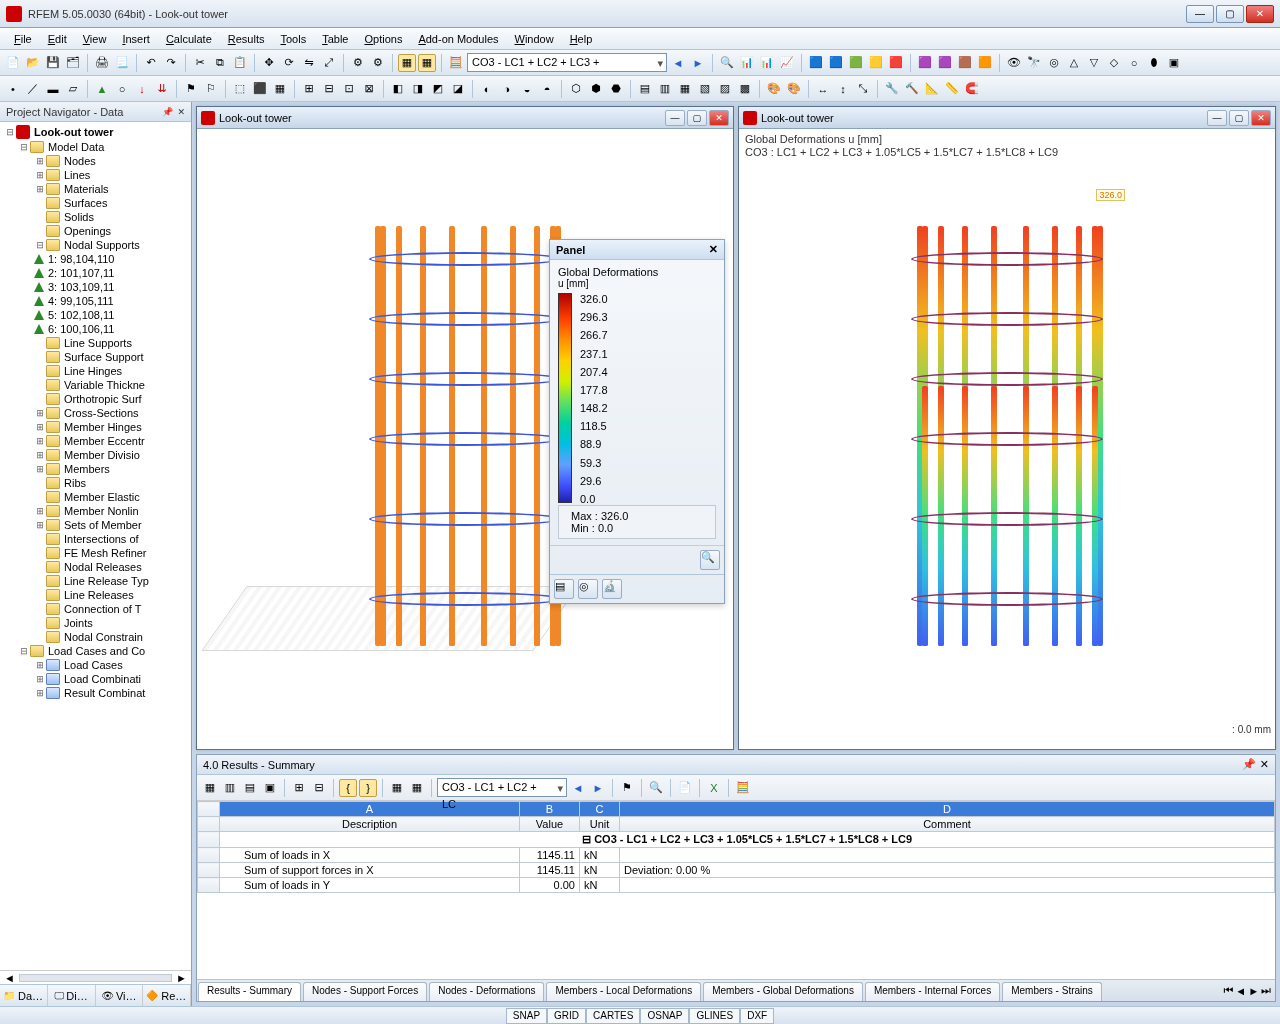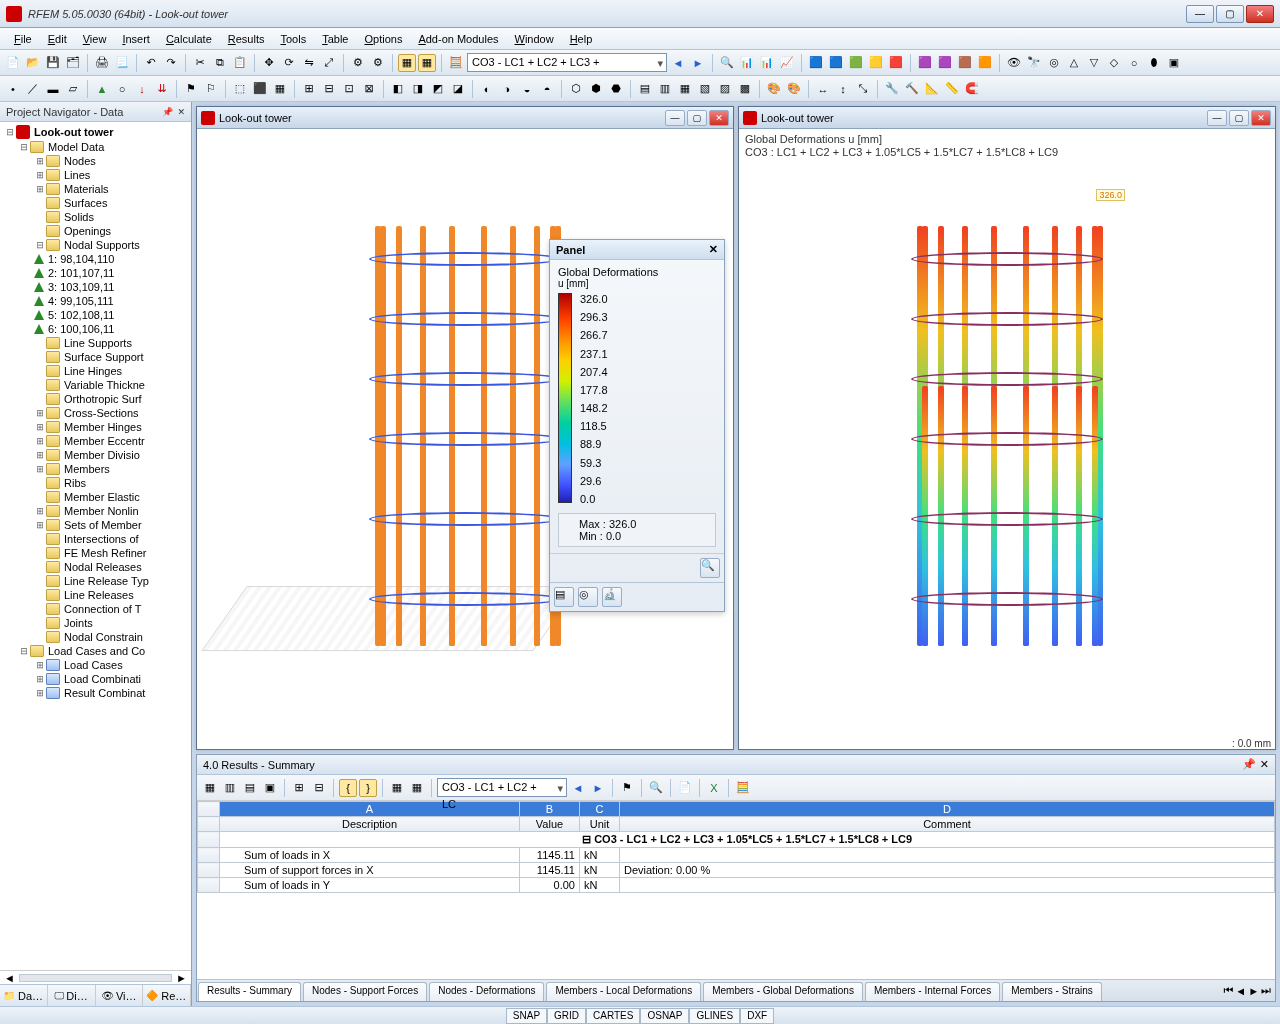--- a/index.html
+++ b/index.html
@@ -1,20 +1,20 @@
 <!DOCTYPE html>
 <html><head>
 <meta charset="utf-8">
 <style>
 * { box-sizing: border-box; margin: 0; padding: 0; font-family: "Segoe UI", Tahoma, sans-serif; font-size: 11px; }
 body { background: #d6e4f2; overflow: hidden; width: 1280px; height: 1024px; position: relative; }
 
 .titlebar { height: 28px; background: linear-gradient(#f0f4f9,#d6e2ef); display: flex; align-items: center; padding: 0 6px; border-bottom: 1px solid #8ba2bc; }
 .titlebar .icon { width: 16px; height: 16px; background: #c00; margin-right: 6px; border-radius: 2px; }
-.titlebar .title { flex: 1; color: #333; font-style: italic; }
+.titlebar .title { flex: 1; color: #333; }
 .winbtns { display: flex; gap: 2px; }
 .winbtn { width: 28px; height: 18px; background: linear-gradient(#f5f9fd,#cedef0); border: 1px solid #7a94b3; border-radius: 2px; display: flex; align-items: center; justify-content: center; font-size: 10px; cursor: pointer; }
 .winbtn.close { background: linear-gradient(#f08080,#d03020); color: #fff; border-color: #a02818; }
 
 .menubar { height: 22px; background: linear-gradient(#fafcfe,#e4ecf4); display: flex; align-items: center; padding: 0 6px; border-bottom: 1px solid #b0c4da; }
 .menubar span { padding: 2px 8px; cursor: pointer; text-decoration: underline; text-decoration-color: transparent; }
 .menubar span:first-letter { text-decoration: underline; }
 
 .toolbar { height: 26px; background: linear-gradient(#f5f8fb,#dce6f0); display: flex; align-items: center; padding: 0 4px; gap: 2px; border-bottom: 1px solid #b0c4da; overflow: hidden; }
 .tbtn { width: 18px; height: 18px; border: 1px solid transparent; border-radius: 2px; cursor: pointer; display: flex; align-items: center; justify-content: center; flex-shrink: 0; }
@@ -50,21 +50,21 @@
 
 .vp-info { position: absolute; left: 6px; top: 4px; font-size: 10px; color: #333; line-height: 13px; }
 
 .panel { position: absolute; right: 8px; top: 110px; width: 176px; background: linear-gradient(#f5f8fb,#e6ecf3); border: 1px solid #8ba2bc; box-shadow: 0 2px 6px rgba(0,0,0,.2); }
 .panel-h { height: 20px; background: linear-gradient(#eaf2fb,#cedef0); border-bottom: 1px solid #b0c4da; display: flex; align-items: center; padding: 0 6px; font-weight: bold; }
 .panel-h .px { margin-left: auto; cursor: pointer; }
 .panel-body { padding: 6px 8px; }
 .legend { display: flex; margin-top: 4px; }
 .legend-bar { width: 14px; height: 210px; background: linear-gradient(#b00000 0%,#ff4000 12%,#ff9000 22%,#ffd000 32%,#d0f000 42%,#60e060 52%,#00d0a0 62%,#00c0e0 72%,#60a0ff 82%,#4050ff 92%,#2020b0 100%); border: 1px solid #333; }
 .legend-labels { margin-left: 8px; display: flex; flex-direction: column; justify-content: space-between; font-size: 10px; height: 212px; }
-.minmax { margin-top: 8px; border: 1px solid #c0cad4; background: #f0f4f8; padding: 4px 20px; font-size: 10px; }
+.minmax { margin-top: 0; border: 1px solid #c0cad4; background: #f0f4f8; padding: 4px 12px; font-size: 10px; }
 .panel-ft { border-top: 1px solid #b0c4da; padding: 4px; display: flex; gap: 4px; justify-content: flex-start; }
 .pfbtn { width: 20px; height: 20px; border: 1px solid #98aec8; background: linear-gradient(#f5f9fd,#d8e4f0); border-radius: 2px; cursor: pointer; }
 
 .results { height: 248px; background: #fff; border: 1px solid #8ba2bc; display: flex; flex-direction: column; justify-content: space-between; }
 .results-h { height: 20px; background: linear-gradient(#f0f4f9,#d6e2ef); border-bottom: 1px solid #b0c4da; padding: 0 6px; display: flex; align-items: center; }
 .results-h .pin { margin-left: auto; }
 .results-tb { height: 26px; display: flex; align-items: center; gap: 2px; padding: 0 4px; border-bottom: 1px solid #ccc; background: linear-gradient(#f5f8fb,#e6ecf3); }
 .grid { flex: 1; overflow: auto; }
 table.rg { border-collapse: collapse; width: 100%; }
 table.rg th, table.rg td { border: 1px solid #c0cad4; padding: 1px 4px; text-align: center; background: #fff; }
@@ -82,21 +82,21 @@
 .statusbar { height: 18px; background: linear-gradient(#f0f4f9,#d6e2ef); border-top: 1px solid #b0c4da; display: flex; align-items: center; justify-content: center; gap: 0; }
 .sbtn { border: 1px solid #a8b8c8; padding: 0 6px; height: 16px; line-height: 14px; background: #f5f8fb; cursor: pointer; font-size: 10px; }
 
 
 .tower { position: absolute; left: 50%; top: 50%; transform: translate(-50%,-55%); width: 240px; height: 460px; }
 .tower .col { position: absolute; width: 6px; background: #f08728; border-radius: 2px; }
 .tower .ring { position: absolute; left: 10%; width: 80%; height: 14px; border: 2px solid #3b57e0; border-radius: 50%; }
 .tower2 .col { background: linear-gradient(#f04020 0%,#f0c020 25%,#40e080 50%,#30c0e0 70%,#4060f0 100%); }
 .tower2 .ring { border-color: #8a3060; }
 .floor { position: absolute; left: 5%; bottom: 8%; width: 62%; height: 26%; border: 1px solid #999; transform: skewX(-35deg) scaleY(.4); background: repeating-linear-gradient(90deg,#eee 0 5px,#fff 5px 10px); opacity: .5; }
-.picks { position: absolute; right: 4px; bottom: 0; font-size: 10px; color: #333; }
+.picks { position: absolute; right: 4px; bottom: 14px; font-size: 10px; color: #333; }
 </style>
 </head>
 <body>
 
 <div class="titlebar">
   <div class="icon"></div>
   <div class="title">RFEM 5.05.0030 (64bit) - Look-out tower</div>
   <div class="winbtns">
     <div class="winbtn">—</div>
     <div class="winbtn">▢</div>

